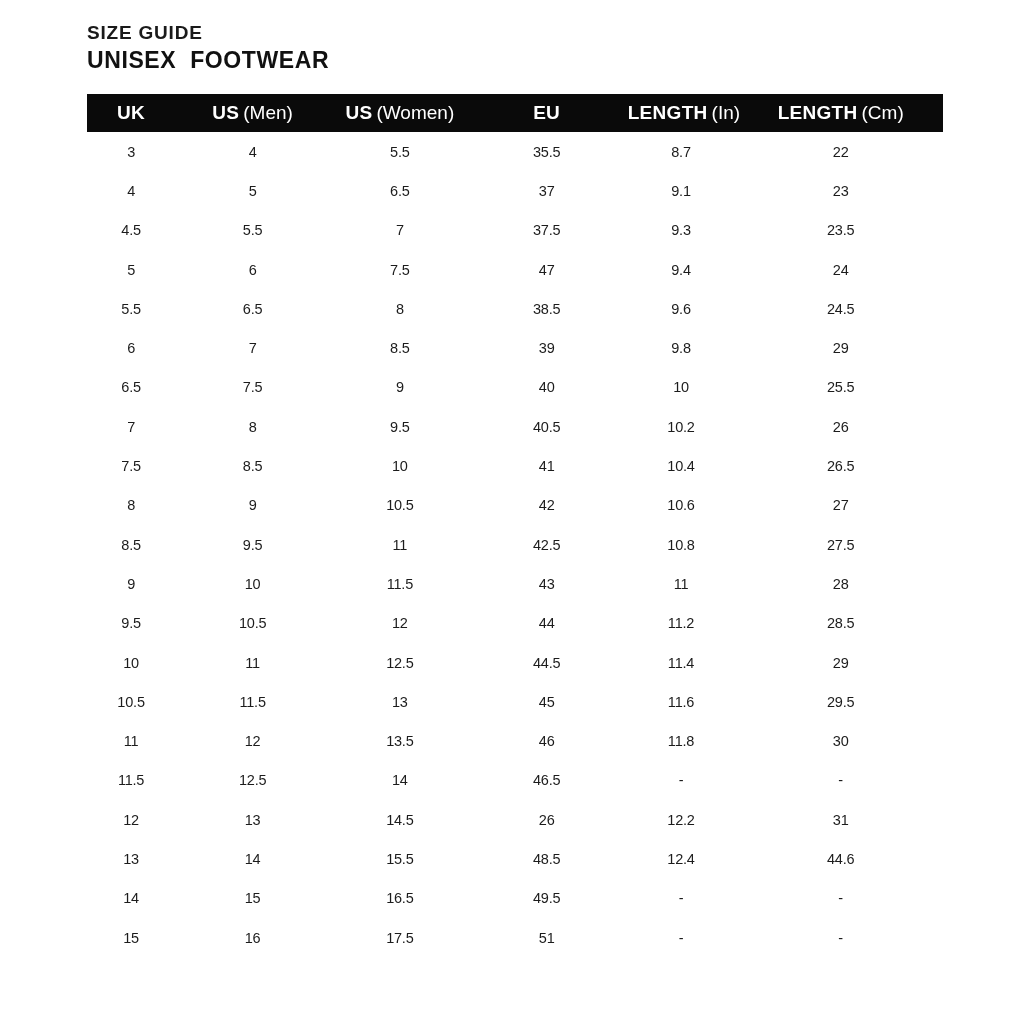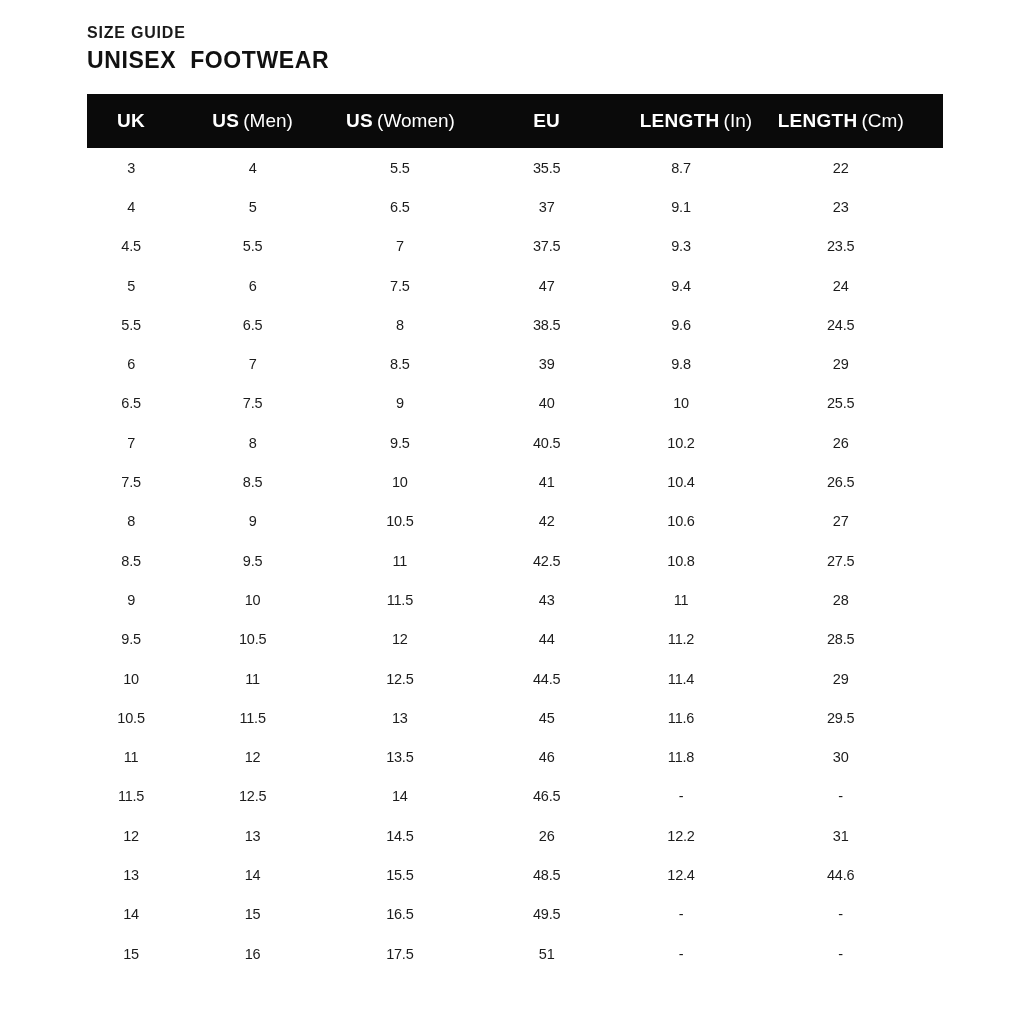--- a/index.html
+++ b/index.html
@@ -11,21 +11,21 @@
     color: #1a1a1a;
     overflow: hidden;
   }
   .page {
     position: absolute;
     left: 87px;
     top: 24px;
     width: 856px;
   }
   .eyebrow {
-    font-size: 16px;
+    font-size: 19px;
     font-weight: 700;
     letter-spacing: 0.8px;
     color: #1a1a1a;
     line-height: 17px;
   }
   .title {
     margin-top: 6px;
     font-size: 23px;
     font-weight: 800;
     letter-spacing: 0.6px;
@@ -47,21 +47,21 @@
   col.c-lencm   { width: 23.9%; }
   thead th {
     background: #0a0a0a;
     color: #ffffff;
     height: 38px;
     font-size: 19px;
     font-weight: 400;
     text-align: center;
     vertical-align: middle;
     white-space: nowrap;
-    padding: 16px;
+    padding: 4px;
     margin-top: 20px;
   }
   thead th .h-bold { font-weight: 800; letter-spacing: 0.3px; }
   thead th .h-reg  { font-weight: 400; margin-left: 4px; }
   tbody td {
     height: 39.3px;
     text-align: center;
     vertical-align: middle;
     font-size: 14.5px;
     font-weight: 400;

